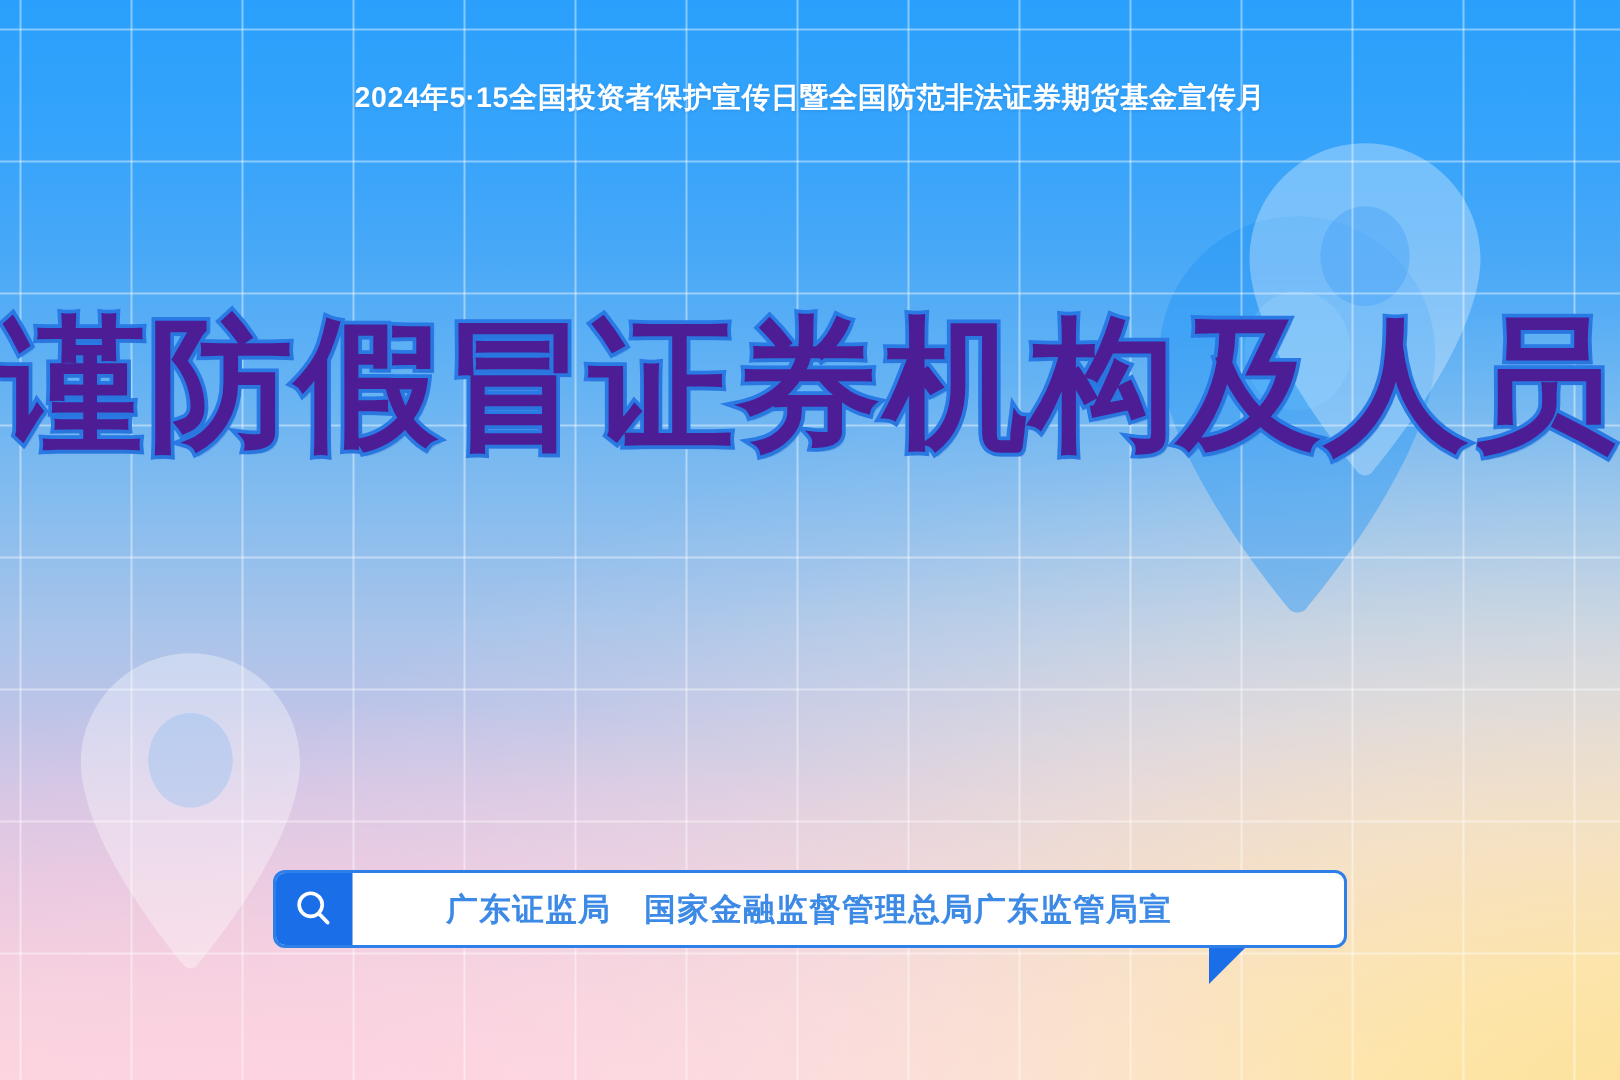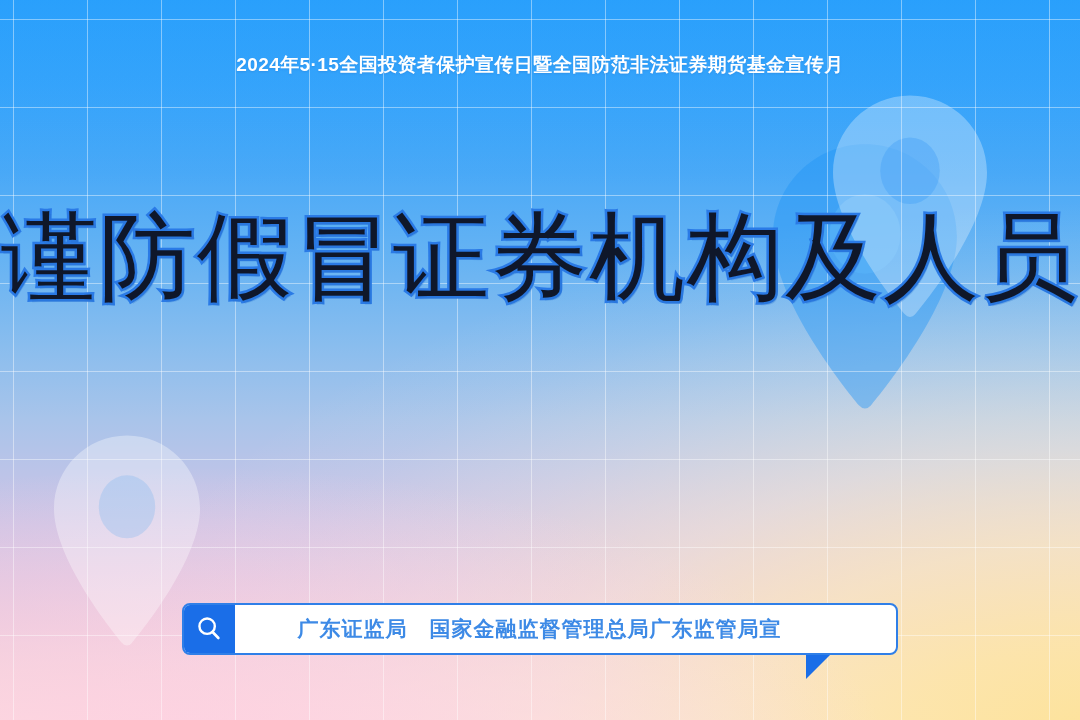--- a/index.html
+++ b/index.html
@@ -88,35 +88,35 @@
   }
 
   
   .headline{
     position:absolute;left:0;right:0;top:196px;
     text-align:center;
   }
   .hl-line{
     display:block;
     font-size:96px;
-    font-weight:400;
+    font-weight:700;
     line-height:1.28;
-    color:#0f172a;
+    color:#4c1d95;
     letter-spacing:2px;
     white-space:nowrap;
     -webkit-text-stroke:5px #2a7ae6;
     paint-order:stroke fill;
     text-shadow:
       0 0 0 #2a7ae6,
       2px 3px 0 rgba(38,110,200,0.28);
   }
 
   
   .footer{
-    position:absolute;left:182px;top:603px;
+    position:absolute;left:182px;top:580px;
     width:716px;height:52px;border-radius:23px;
   }
   .footer-box{
     position:absolute;inset:0;
     background:#ffffff;
     border:2.5px solid #2f7fe8;
     border-radius:8px;
     box-sizing:border-box;
     display:flex;align-items:center;
     overflow:hidden;

